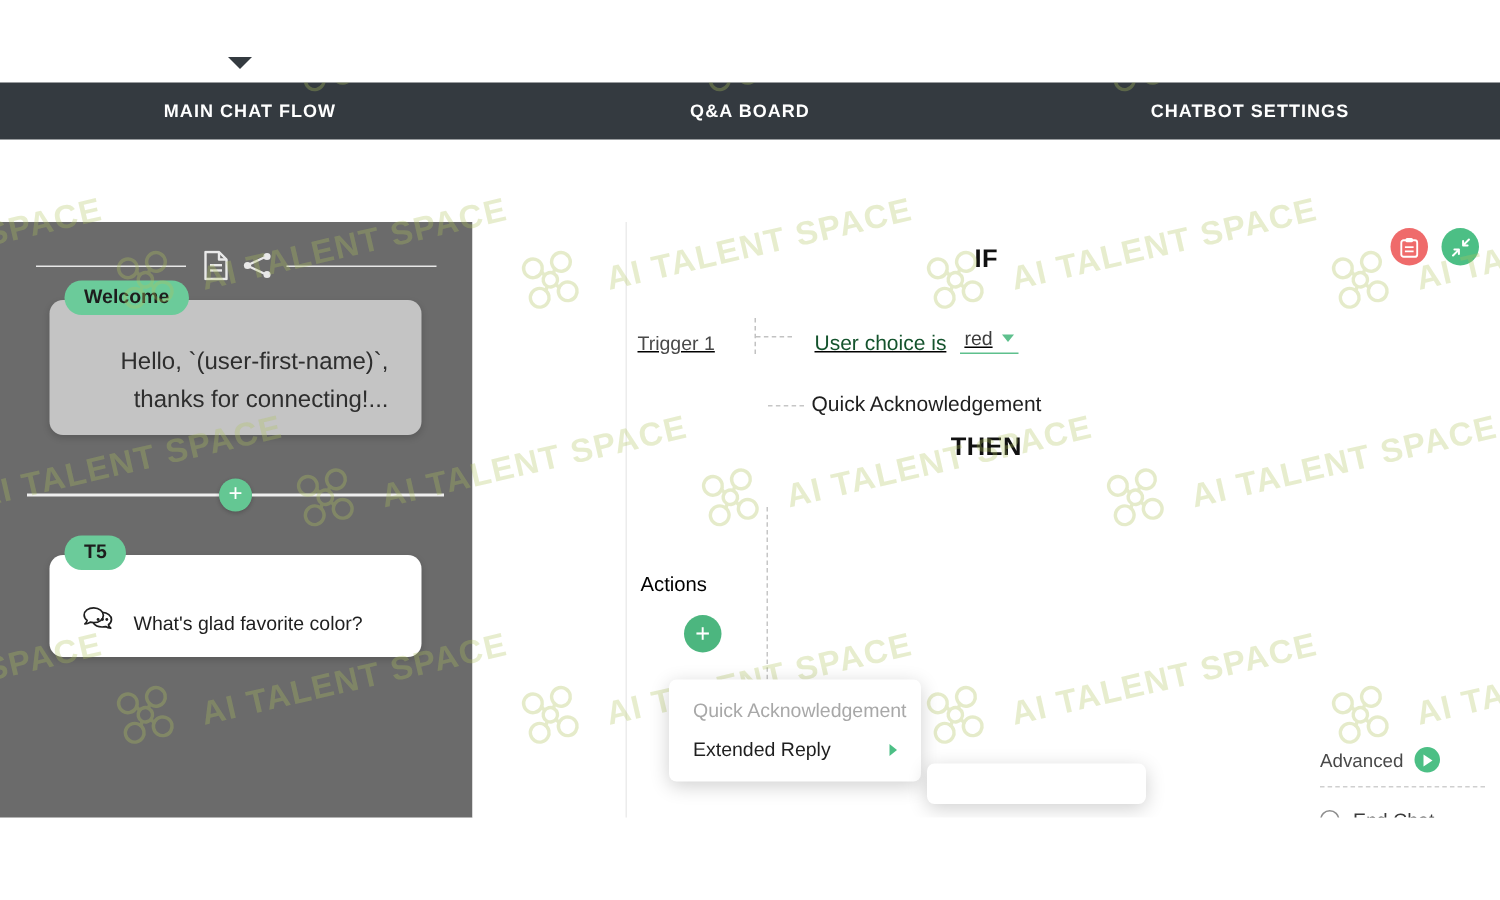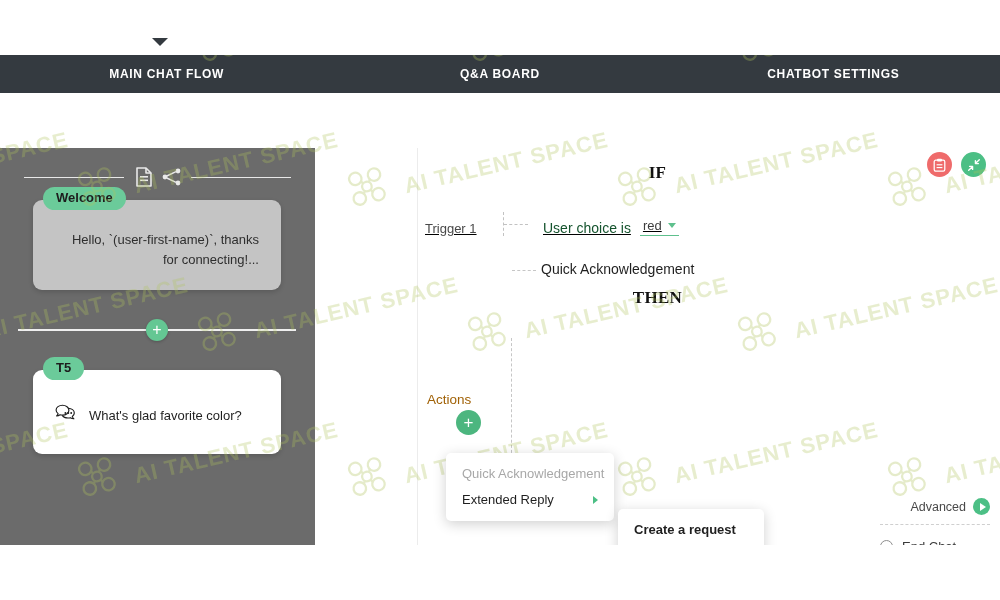--- a/index.html
+++ b/index.html
@@ -144,33 +144,33 @@
     color: #1d1d1d;
     font-size: 13px;
     font-weight: 600;
     padding: 4px 13px 5px 13px;
     border-radius: 13px;
     white-space: nowrap;
     line-height: 1.1;
   }
   .node .body {
     padding: 30px 22px 18px 22px;
-    font-size: 13px;
+    font-size: 16px;
     line-height: 1.55;
     color: #2e2e2e;
   }
 
   .node-welcome {
     top: 52px;
     height: 90px;
     background: #c4c4c4;
   }
   .node-t5 {
     top: 222px;
-    height: 84px;
+    height: 68px;
     background: #ffffff;
   }
   .node-t5 .body {
     display: flex;
     align-items: center;
     gap: 12px;
     padding-top: 34px;
     font-size: 13px;
     color: #1f1f1f;
   }
@@ -246,21 +246,20 @@
 
   .section-title {
     position: absolute;
     left: 0;
     width: 685px;
     text-align: center;
     font-size: 17px;
     font-weight: 700;
     color: #111111;
     letter-spacing: 0.3px;
-    font-family: Liberation Serif, serif;
   }
   .title-if   { top: 15px; }
   .title-then { top: 140px; }
 
   
   .trigger-row {
     position: absolute;
     left: 110px;
     top: 64px;
     display: flex;
@@ -313,23 +312,23 @@
     width: 0; height: 0;
     border-left: 4.5px solid transparent;
     border-right: 4.5px solid transparent;
     border-top: 5px solid #5ec08d;
   }
 
   
   .actions-label {
     position: absolute;
     left: 112px;
-    top: 244px;
+    top: 234px;
     font-size: 13.5px;
-    color: #a16207;
+    color: #000000;
     text-align: center;
   }
   .actions-plus {
     position: absolute;
     left: 141px;
     top: 262px;
     width: 25px; height: 25px;
     border-radius: 50%;
     background: #4cb67f;
     color: #ffffff;
@@ -392,21 +391,20 @@
   .advanced-wrap {
     position: absolute;
     left: 565px;
     top: 350px;
     width: 110px;
     z-index: 26;
   }
   .advanced-head {
     display: flex;
     align-items: center;
-    justify-content: flex-end;
     gap: 7px;
   }
   .advanced-head .txt {
     font-size: 12.5px;
     color: #494949;
   }
   .adv-play {
     width: 17px; height: 17px;
     border-radius: 50%;
     background: #4cbf85;
@@ -620,23 +618,20 @@
     <div class="menu-item muted">
       <span>Quick Acknowledgement</span>
     </div>
     <div class="menu-item">
       <span>Extended Reply</span>
       <span class="menu-arrow"></span>
     </div>
   </div>
 
   <div class="menu menu-sub">
-    <div class="menu-item bold">
-      <span>Create a request</span>
-    </div>
     <div class="menu-item">
       
     </div>
   </div>
 
   <div class="watermark" id="wm">
       <div class="wm-logo" style="left: 274px; top: 44px;">
         <svg viewBox="0 0 48 48">
           <g fill="none" stroke="#b0c45e" stroke-width="2.4">
             <circle cx="14" cy="13" r="6.5"></circle>

